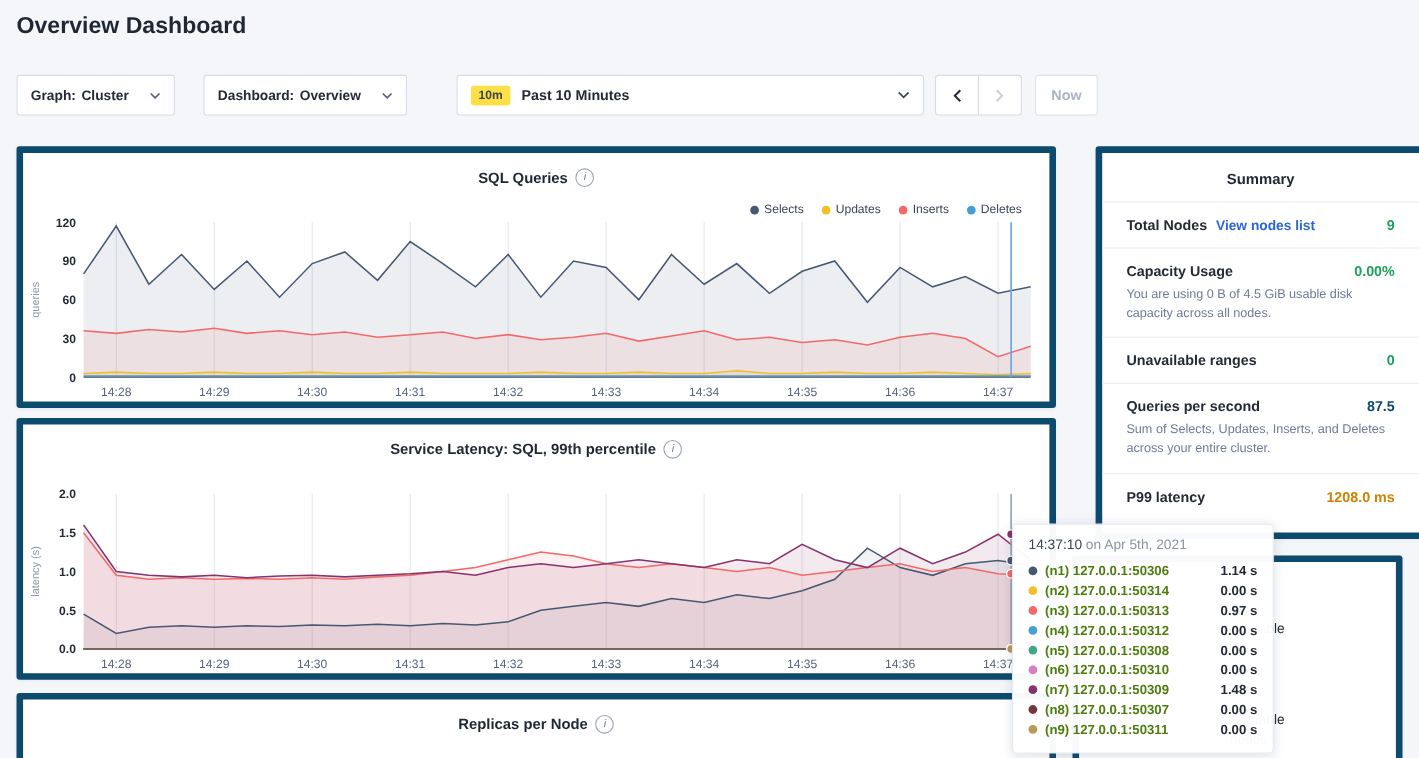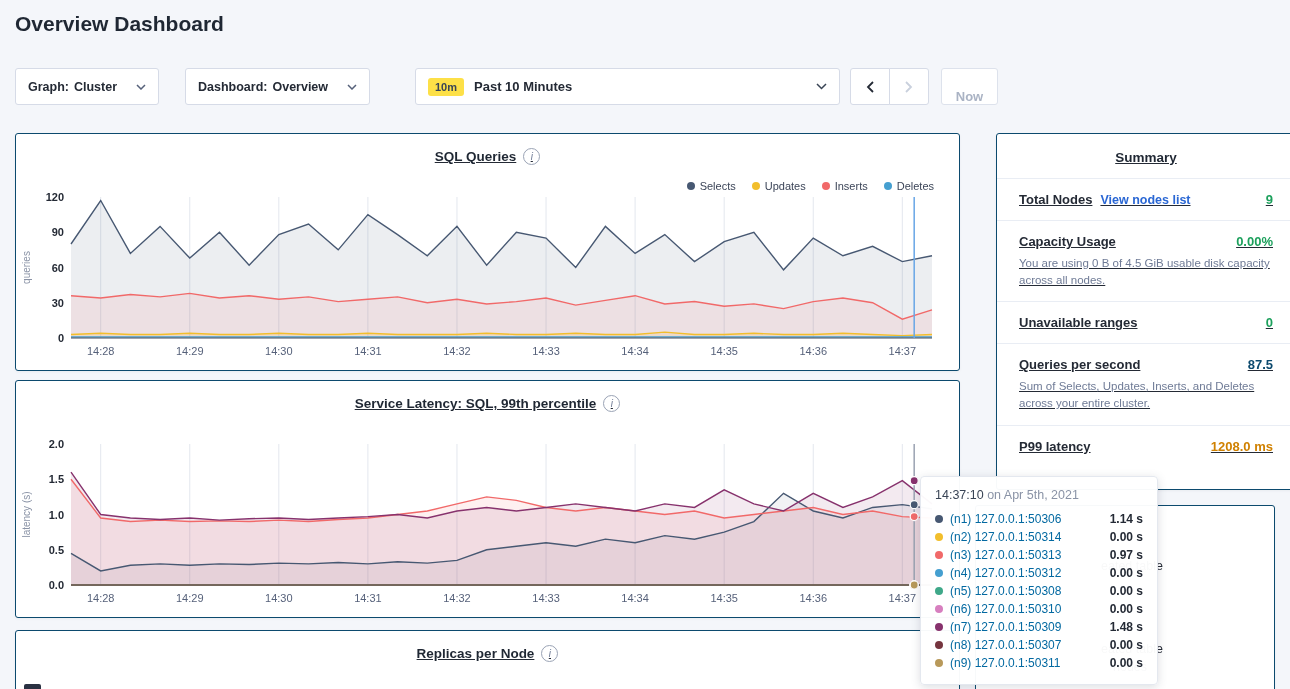--- a/index.html
+++ b/index.html
@@ -11,25 +11,25 @@
   .ctl{position:absolute;height:37px;box-sizing:border-box;background:#fff;border:1px solid #d6dbe7;
        border-radius:3px;display:flex;align-items:center;padding:0 12px;font-size:12.5px;font-weight:700;
        color:#242a35;cursor:pointer;}
   .ctl .chev{margin-left:auto;}
   .dd-graph{left:0;width:144px;gap:5px;}
   .dd-dash{left:170px;width:185px;gap:5px;}
   .time-sel{left:400px;width:425px;gap:10px;font-size:13px;}
   .time-badge{background:#fde047;color:#394455;font-size:11px;font-weight:700;padding:3px 7px;border-radius:3px;}
   .nav-prev{left:835px;width:40px;justify-content:center;padding:0;border-radius:3px 0 0 3px;}
   .nav-next{left:874px;width:40px;justify-content:center;padding:0;border-radius:0 3px 3px 0;}
-  .now-btn{left:926px;width:57px;justify-content:center;color:#aab3c4;font-size:13px;border-color:#dde2ec;align-items:flex-end;}
-
-  
-  .card{position:absolute;background:#fff;border:1px solid #0c4a6e;border-radius:3px;
-        box-sizing:border-box;box-shadow:0 1px 3px rgba(24,33,54,0.05);text-decoration:underline;}
+  .now-btn{left:926px;width:57px;justify-content:center;color:#aab3c4;font-size:13px;border-color:#dde2ec;}
+
+  
+  .card{position:absolute;background:#fff;border:6px solid #0c4a6e;border-radius:3px;
+        box-sizing:border-box;box-shadow:0 1px 3px rgba(24,33,54,0.05);}
   .card-sql{left:15px;top:133px;width:945px;height:238px;}
   .card-latency{left:15px;top:380px;width:945px;height:238px;}
   .card-replicas{left:15px;top:630px;width:945px;height:200px;}
   .card-summary{left:996px;top:133px;width:300px;height:357px;padding:0;}
   .card-events{left:975px;top:505px;width:300px;height:230px;}
 
   .chart-title{display:flex;align-items:center;justify-content:center;gap:7px;margin-top:14px;
                font-size:13.5px;font-weight:700;color:#1f2733;}
   .info{display:inline-flex;align-items:center;justify-content:center;width:15px;height:15px;
         border:1px solid #9aa3b5;border-radius:50%;font-size:10px;font-weight:400;color:#6f7b96;font-style:italic;}
@@ -48,21 +48,21 @@
   .scaption{margin-top:6px;font-size:11.5px;color:#6f7b96;line-height:1.45;}
 
   
   .tooltip{position:absolute;left:920px;top:476px;width:238px;z-index:20;box-sizing:border-box;
            background:rgba(255,255,255,0.97);border:1px solid #e4e8ef;border-radius:4px;
            box-shadow:0 2px 10px rgba(60,70,90,0.18);padding:11px 14px 12px;}
   .tt-head{font-size:12.5px;margin-bottom:8px;}
   .tt-time{color:#394455;}
   .tt-date{color:#8a93a6;}
   .tt-row{display:flex;align-items:center;gap:7px;height:18px;font-size:12px;}
-  .tt-node{color:#0369a1;}
+  .tt-node{color:#4d7c0f;font-weight:bold;}
   .tt-val{margin-left:auto;font-weight:700;color:#242a35;}
 
   
   .ev-frag{position:absolute;font-size:12.5px;color:#242a35;white-space:nowrap;}
   .ev-f0{left:125px;top:53px;}
   .ev-f1{left:125px;top:136px;}
   .ev-f2{left:137px;top:154px;}
 
   .clip-blob{position:absolute;left:8px;top:53px;width:17px;height:12px;background:#2a3142;border-radius:2px;}
 </style>

